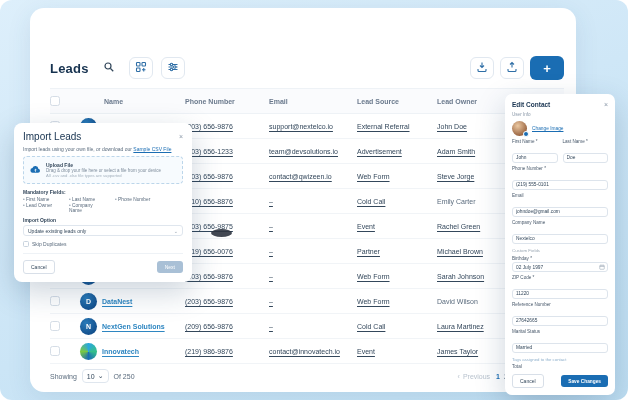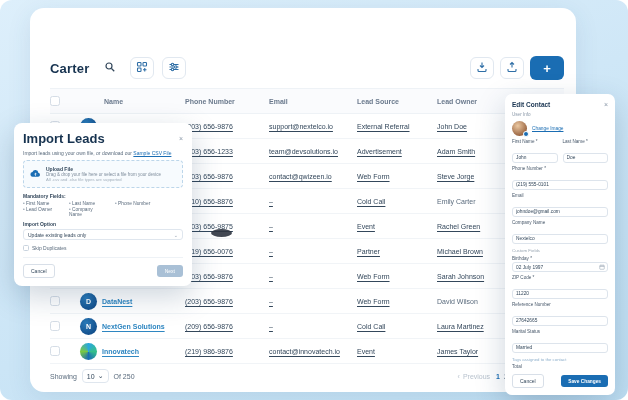--- a/index.html
+++ b/index.html
@@ -52,21 +52,21 @@
   .fright{display:flex;align-items:center;gap:6px;}
   .pgprev{color:#b9c3ce;cursor:pointer;display:flex;gap:3px;align-items:center;}
   .pgnums{display:flex;gap:4px;}
   .pg{color:#5a6b7d;cursor:pointer;}
   .pg.active{color:#1a6db3;font-weight:700;}
   .pgnext{color:#1a6db3;font-weight:700;cursor:pointer;display:flex;gap:3px;align-items:center;}
   
   .import-modal{position:absolute;left:14px;top:123px;width:178px;z-index:40;background:#fff;
                 border-radius:8px;box-shadow:0 10px 30px rgba(25,60,95,.22);padding:8px 9px 8px 9px;}
   .im-head{display:flex;align-items:center;justify-content:space-between;}
-  .im-title{font-size:13px;font-weight:700;color:#16324f;}
+  .im-title{font-size:10px;font-weight:400;color:#16324f;}
   .x-btn{font-size:7px;color:#8a98a8;border:none;background:none;cursor:pointer;padding:0;line-height:1;}
   .im-desc{font-size:5px;color:#5a6b7d;margin-top:4px;}
   .im-desc a{color:#1a6db3;text-decoration:underline;cursor:pointer;}
   .upload-box{margin-top:4px;border:1px dashed #bcd6ea;border-radius:4px;background:#f7fbfe;
               display:flex;gap:5px;align-items:center;padding:4px 6px;}
   .upload-box svg{width:11px;height:11px;color:#1a6db3;flex:0 0 auto;}
   .up-title{font-size:5px;font-weight:700;color:#33475b;}
   .up-hint{font-size:4.5px;color:#7d8b9b;}
   .up-note{font-size:4.2px;color:#a3b0bd;}
   .mand-label{font-size:5px;font-weight:700;color:#33475b;margin-top:5px;}
@@ -117,21 +117,21 @@
 </style>
 </head>
 <body>
 
 <div class="stage">
 
   <div class="app-card">
 
     <div class="app-header">
       <div class="hleft">
-        <span class="page-title">Carter</span>
+        <span class="page-title">Leads</span>
         <button class="icon-btn noborder">
           <span><svg viewBox="0 0 24 24" fill="none" stroke="currentColor" stroke-width="2.4" width="12" height="12">
                 <circle cx="10" cy="10" r="6"></circle>
                 <path d="M15 15l5.5 5.5"></path>
               </svg></span>
         </button>
         <button class="icon-btn">
           <span><svg viewBox="0 0 24 24" fill="none" stroke="currentColor" stroke-width="2.2" width="12" height="12">
                 <rect x="3" y="3" width="7" height="7" rx="1.5"></rect>
                 <rect x="14" y="3" width="7" height="7" rx="1.5"></rect>

